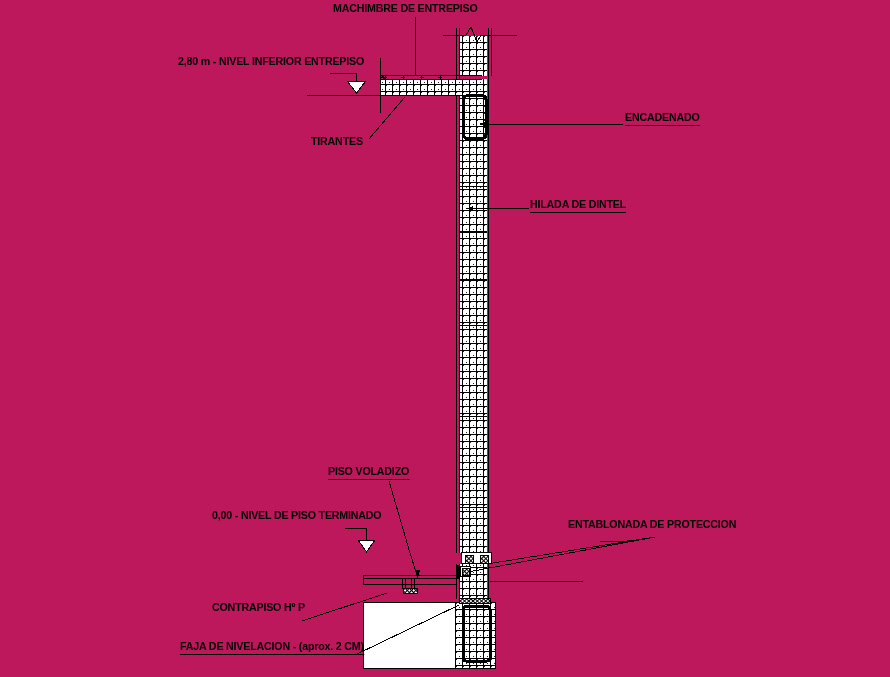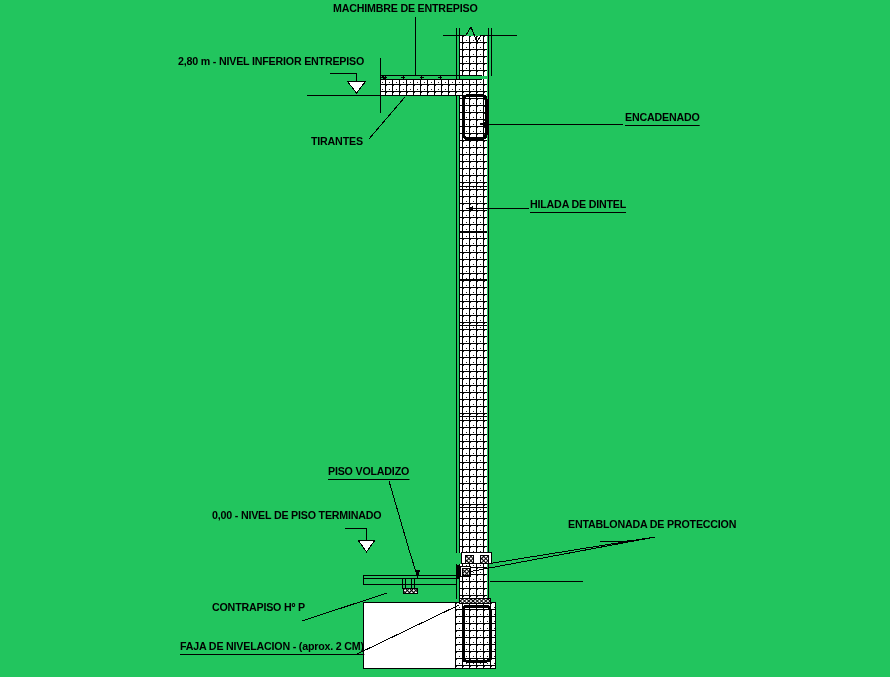--- a/index.html
+++ b/index.html
@@ -1,17 +1,17 @@
 <!DOCTYPE html>
 <html><head>
 <meta charset="utf-8">
 <style>
   html,body{margin:0;padding:0;background:#ffffff;}
   #canvas{
-    position:relative;width:890px;height:677px;background:#22c55e;overflow:hidden;
+    position:relative;width:890px;height:677px;background:#be185d;overflow:hidden;
     font-family:"Liberation Sans", sans-serif;
   }
   #drawing{position:absolute;left:0;top:0;}
   .lbl{
     position:absolute;font-size:11px;line-height:11px;color:#000;
     letter-spacing:-0.2px;white-space:nowrap;font-weight:bold;
     transform:scaleX(0.97);transform-origin:left top;
   }
   .lbl.u{border-bottom:1px solid #000;padding-bottom:2px;}
 </style>

